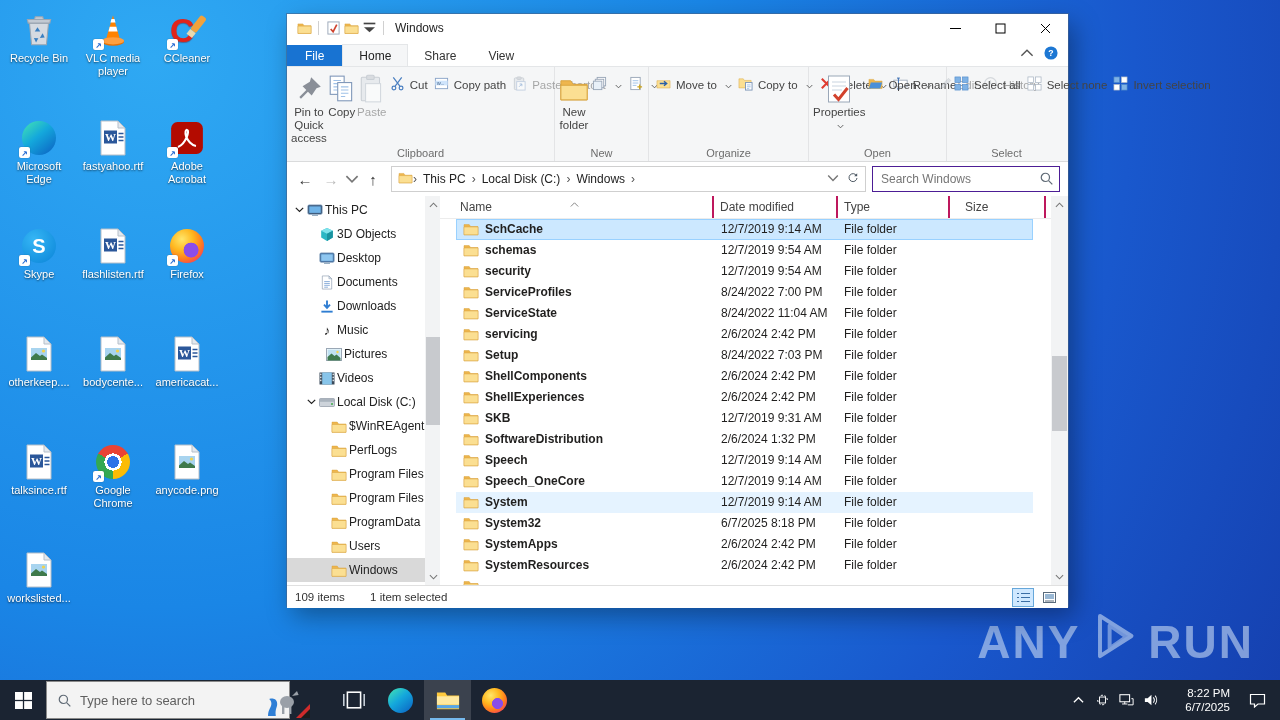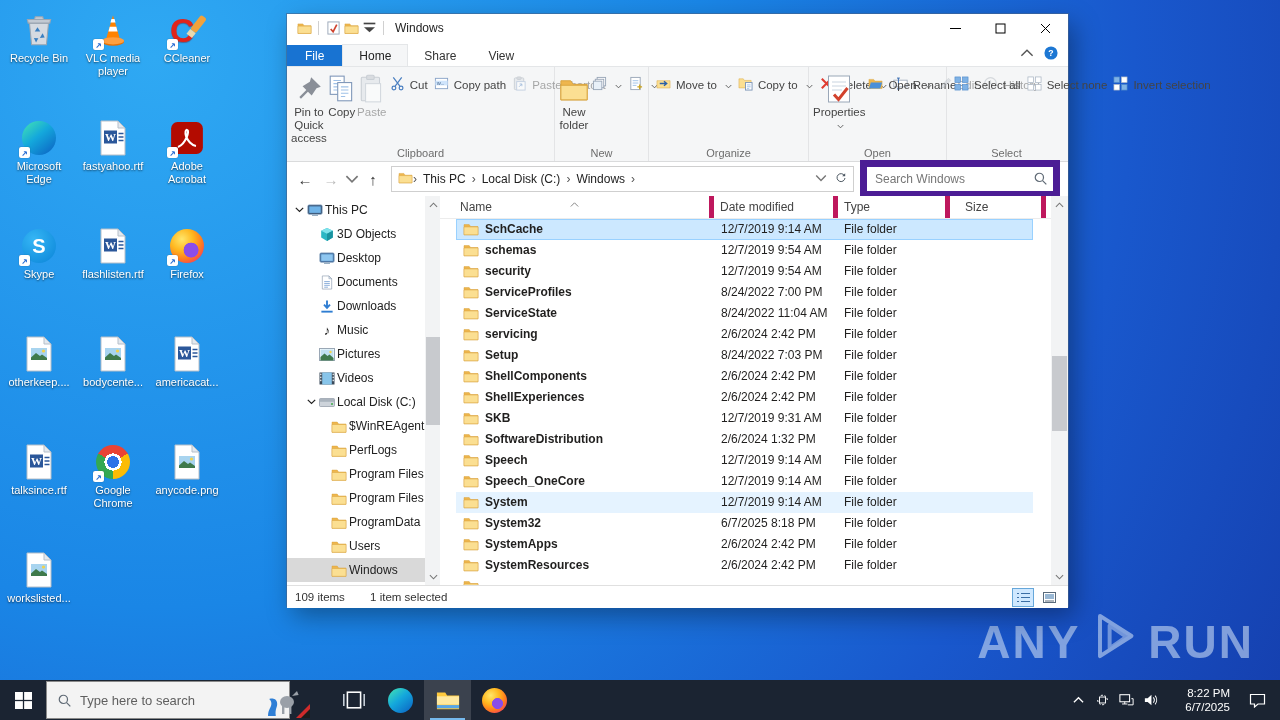--- a/index.html
+++ b/index.html
@@ -74,40 +74,40 @@
   .nav-arrow{width:24px;height:24px;display:flex;align-items:center;justify-content:center;font-size:15px;color:#333;}
   .nav-arrow.dim{color:#b9b9b9;}
   .nav-arrow svg{width:14px;height:14px;}
   .crumb-box{flex:1;height:24px;border:1px solid #cfcfcf;display:flex;align-items:center;
     padding:0 2px 0 6px;margin:0 4px;background:#fff;}
   .crumb-box .cicon svg{width:15px;height:13px;}
   .crumb{padding:0 6px;color:#222;}
   .crumb-sep{color:#555;font-size:12px;}
   .crumb-end{margin-left:auto;display:flex;align-items:center;gap:8px;padding-right:4px;}
   .crumb-end svg{width:12px;height:12px;}
-  .searchbox{position:relative;width:186px;height:24px;border:7px solid #4c1d95;background:#fff;}
+  .searchbox{position:relative;width:186px;height:24px;border:1px solid #4c1d95;background:#fff;}
   .searchbox input{position:absolute;inset:0;border:none;outline:none;padding:0 24px 0 8px;
     font-size:12px;color:#333;font-family:"Liberation Sans",sans-serif;background:transparent;}
   .searchbox input::placeholder{color:#767676;}
   .searchbox .mag{position:absolute;right:5px;top:4px;}
   .searchbox svg{width:15px;height:15px;}
   
   .content{position:relative;height:389px;display:flex;border-bottom:1px solid #e0e0e0;background:#fff;}
   .navpane{position:relative;width:153px;flex:0 0 153px;overflow:hidden;padding-top:2px;box-sizing:border-box;}
   .nav-row{height:24px;display:flex;align-items:center;white-space:nowrap;color:#222;font-size:12px;}
   .nav-row .exp{width:12px;display:flex;justify-content:center;}
   .nav-row .exp svg{width:9px;height:6px;}
   .nav-row .nicon{width:20px;display:flex;justify-content:center;}
   .nav-row .nicon svg{width:16px;height:15px;}
   .nav-row .nicon .note{font-size:13px;line-height:15px;}
   .nav-row.selected{background:#d9d9d9;}
   .nav-scrollbar{position:absolute;right:0;top:0;bottom:0;width:15px;background:#f2f3f4;}
   .filearea{flex:1;position:relative;overflow:hidden;}
   .list-header{height:22px;display:flex;border-bottom:1px solid #ececec;position:relative;color:#444;}
-  .hcell{box-sizing:border-box;padding:4px 0 0 6px;border-right:5px solid #be185d;font-size:12px;position:relative;}
+  .hcell{box-sizing:border-box;padding:4px 0 0 6px;border-right:2px solid #be185d;font-size:12px;position:relative;}
   .hcell.name{width:274px;padding-left:20px;}
   .hcell.date{width:124px;}
   .hcell.type{width:112px;}
   .hcell.size{width:96px;padding-left:15px;}
   .sortcaret{position:absolute;left:130px;top:0;}
   .sortcaret svg{width:9px;height:5px;}
   .rows{height:367px;overflow:hidden;}
   .frow{position:relative;height:21px;}
   .frow .hl{position:absolute;left:16px;width:577px;top:0;bottom:0;border:1px solid transparent;box-sizing:border-box;}
   .frow.selected .hl{background:#cce8ff;border-color:#99d1ff;}
@@ -787,21 +787,21 @@
             </span>
             <span>Downloads</span>
           </div>
           <div class="nav-row" style="padding-left: 18px;">
             <span class="exp"></span>
             <span class="nicon">
               <span class="note">♪</span>
             </span>
             <span>Music</span>
           </div>
-          <div class="nav-row" style="padding-left: 18px;">
+          <div class="nav-row" style="padding-left: 25px;">
             <span class="exp"></span>
             <span class="nicon">
               <svg viewBox="0 0 16 13">
                 <rect x=".5" y=".5" width="15" height="12" fill="#fff" stroke="#9aa7b5"></rect>
                 <rect x="1.5" y="1.5" width="13" height="10" fill="#bfe1f2"></rect>
                 <path d="M1.5 9l4-3.5 3 2.5 2-1.5 4 3.5v2.5h-13z" fill="#3e7a4e"></path>
                 <circle cx="11.5" cy="4" r="1.2" fill="#f6d44c"></circle>
               </svg>
             </span>
             <span>Pictures</span>

